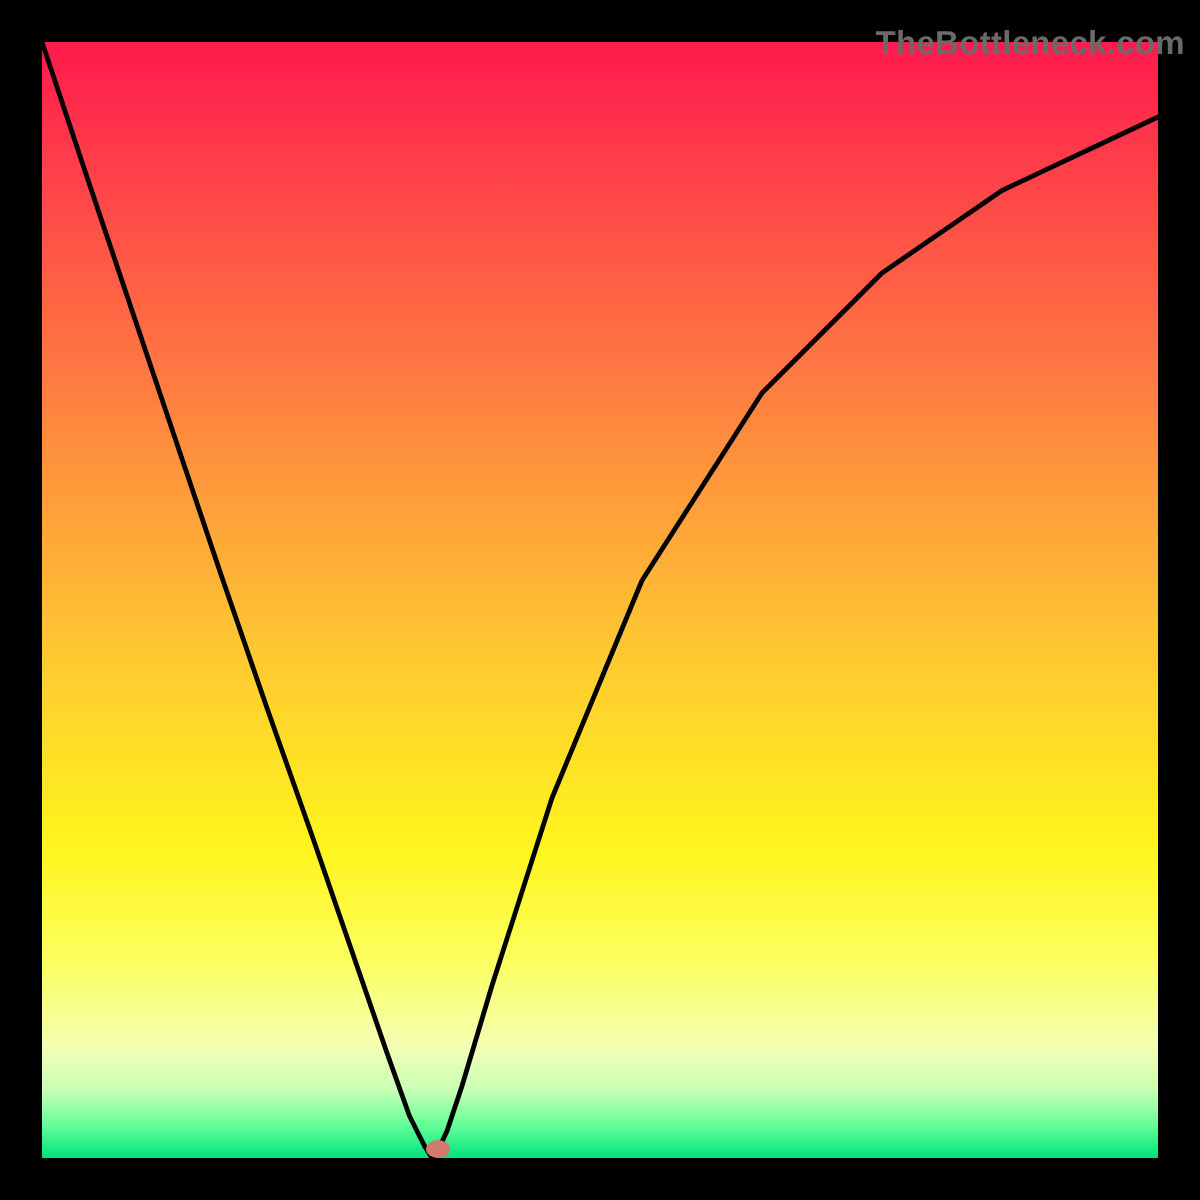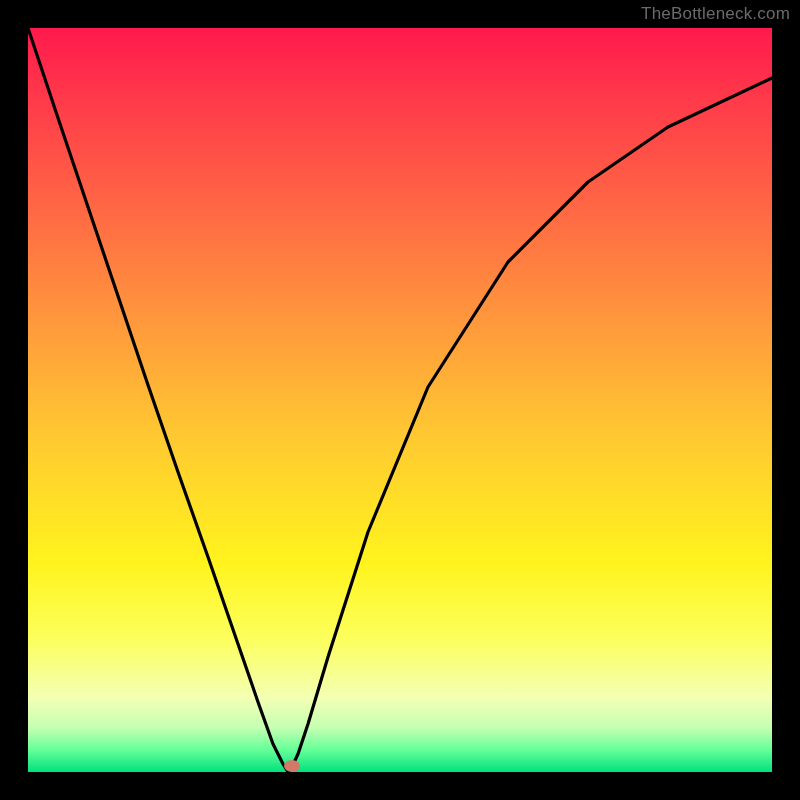--- a/index.html
+++ b/index.html
@@ -27,25 +27,25 @@
       #fff41d 72%,
       #fcff5c 82%,
       #f4ffb3 90%,
       #c6ffb3 94%,
       #66ff99 97%,
       #00e27d 100%
     );
   }
   .watermark {
     position: absolute;
-    top: 4px;
+    top: 16px;
     right: 10px;
     color: #6a6a6a;
-    font-size: 17px;
-    font-weight: 400;
+    font-size: 22px;
+    font-weight: 700;
     letter-spacing: 0.2px;
     user-select: none;
   }
   .curve-svg {
     position: absolute;
     left: 28px;
     top: 28px;
     width: 744px;
     height: 744px;
     overflow: visible;

